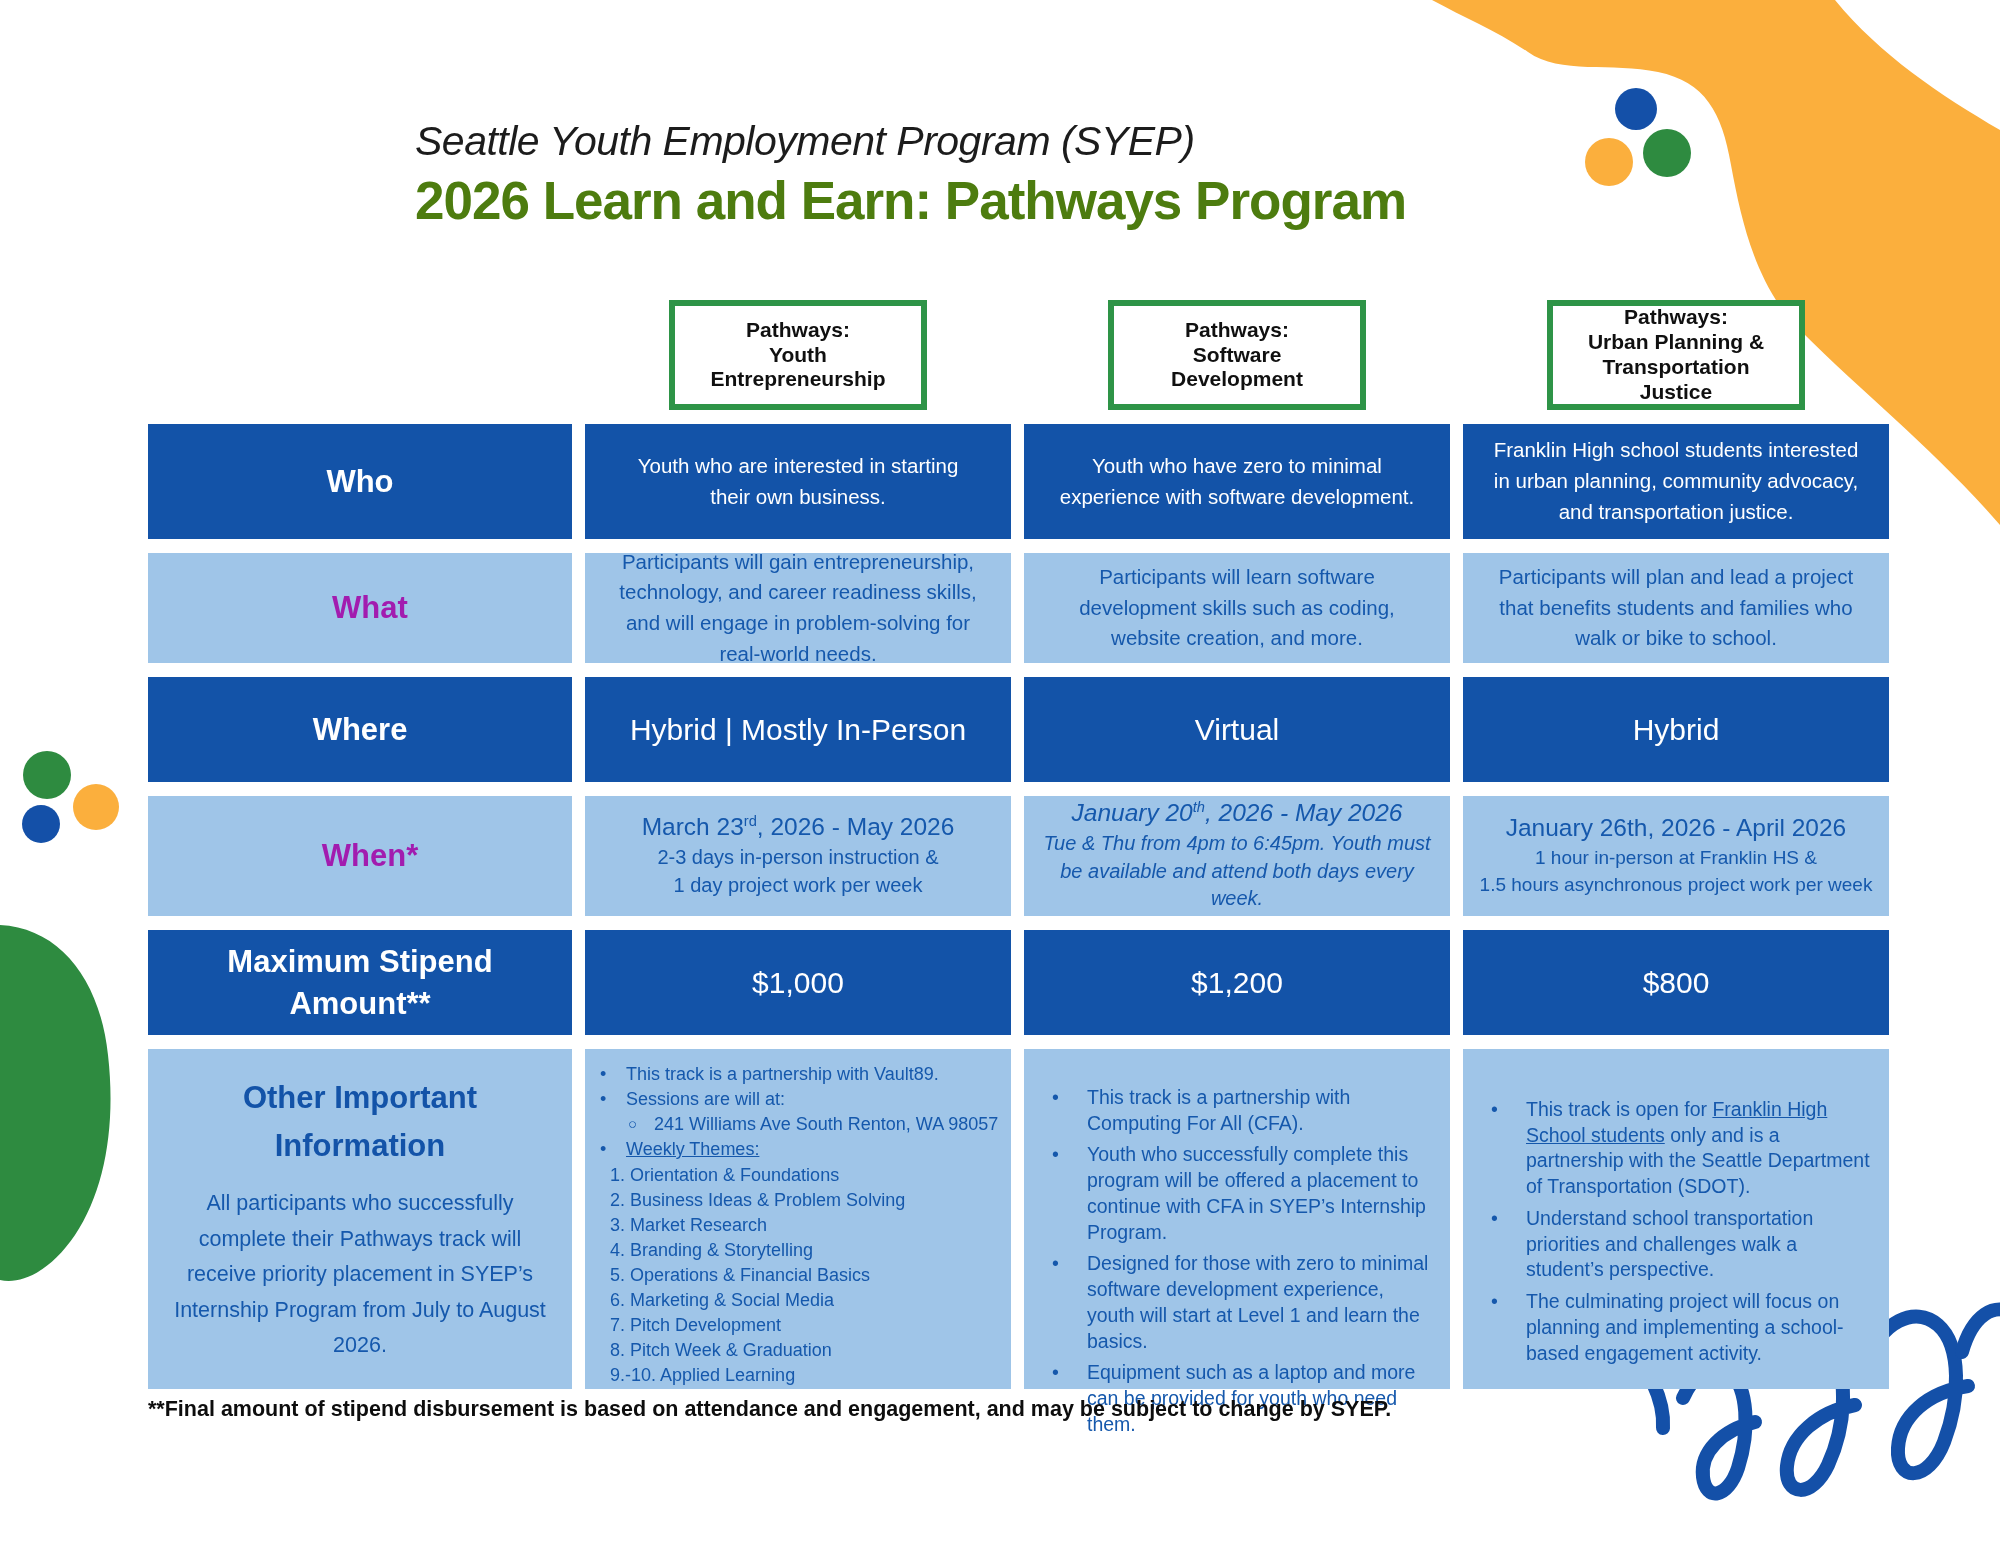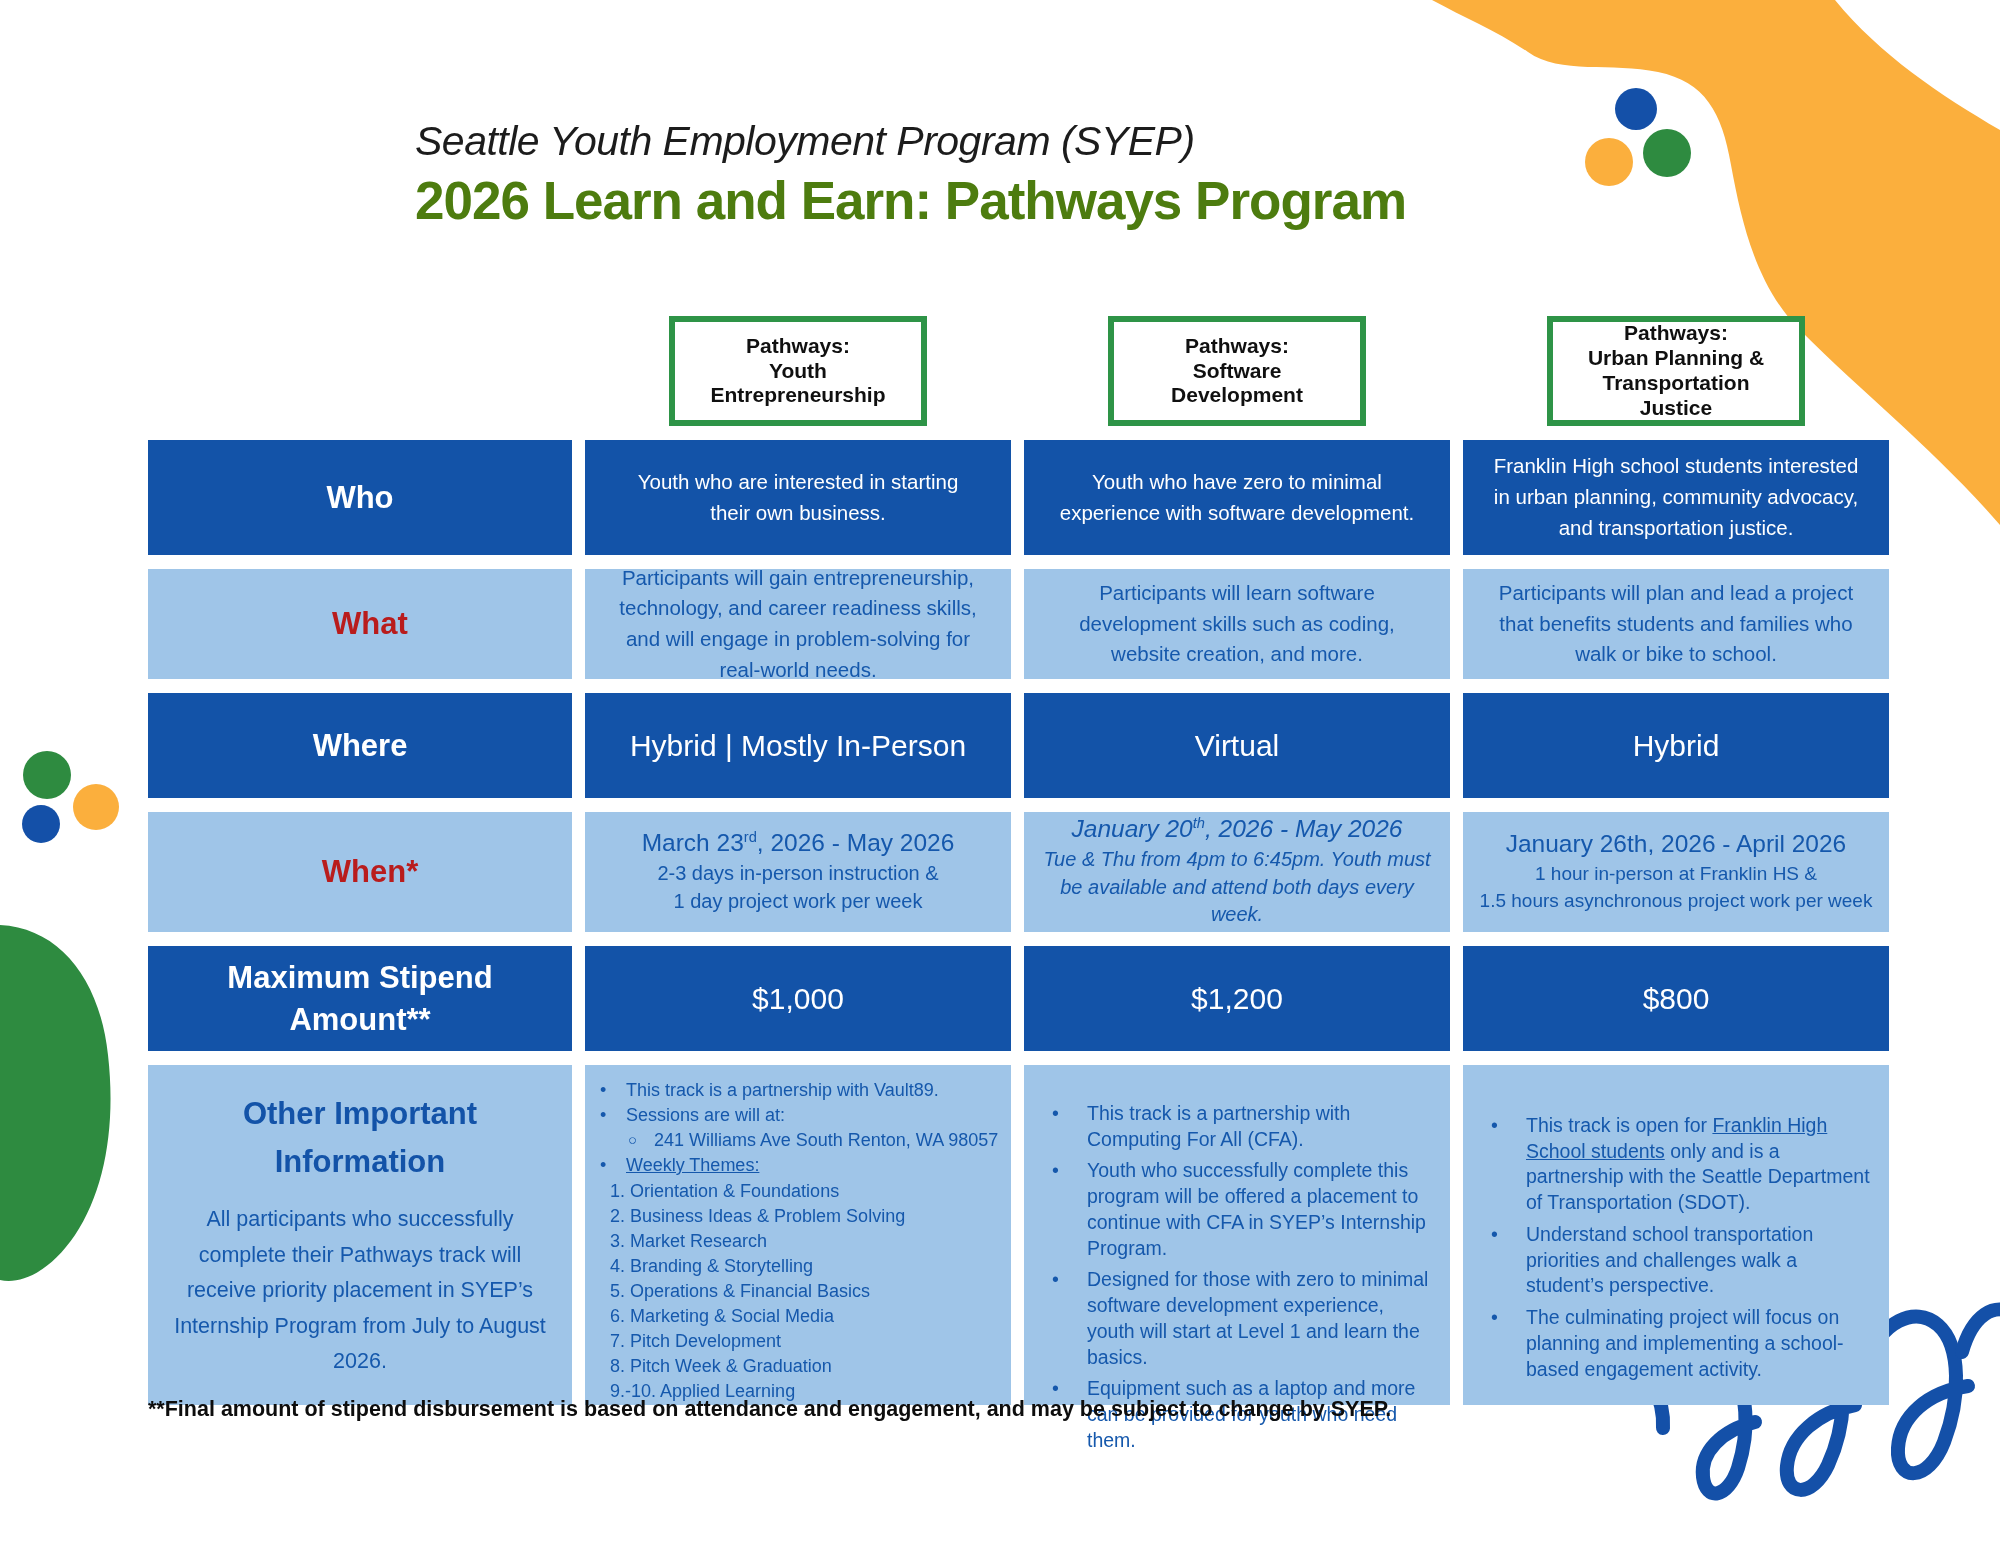--- a/index.html
+++ b/index.html
@@ -7,38 +7,38 @@
     position:relative; width:2000px; height:1521px; background:#ffffff;
     overflow:hidden; font-family:"Liberation Sans", sans-serif;
   }
   .deco { position:absolute; left:0; top:0; width:2000px; height:1545px; z-index:0; }
 
   .titles { position:absolute; left:415px; top:118px; z-index:2; }
   .subtitle { font-style:italic; font-size:41px; color:#1c1c1c; letter-spacing:-0.5px; }
   .main-title { font-weight:bold; font-size:53px; color:#4d7c0f; margin-top:5px; letter-spacing:-1px; }
 
   .grid {
-    position:absolute; left:148px; top:316px; z-index:1;
+    position:absolute; left:148px; top:300px; z-index:1;
     display:grid;
     grid-template-columns:424px 426px 426px 426px;
     grid-template-rows:110px 115px 110px 105px 120px 105px 340px;
     gap:14px 13px;
   }
   .hwrap { display:flex; justify-content:center; align-items:stretch; }
   .hbox {
     width:246px; border:6px solid #2E9447; background:#ffffff;
     display:flex; align-items:center; justify-content:center;
     text-align:center; font-weight:bold; font-size:21px; line-height:1.18;
     color:#101010; white-space:pre-line;
   }
   .cell { display:flex; align-items:center; justify-content:center; text-align:center; flex-direction:column; }
   .dark { background:#1353A8; color:#ffffff; }
   .light { background:#9FC5E8; color:#1558AC; }
   .label { font-weight:bold; font-size:31px; }
-  .light.label { color:#b91c1c;padding-left:20px; }
+  .light.label { color:#a21caf;padding-left:20px; }
   .preline { white-space:pre-line; }
   .body { font-size:20.5px; line-height:1.5; padding:8px 30px; }
   .where-val { font-size:30px; font-weight:400; }
   .stipend-val { font-size:30px; font-weight:400; }
   .stipend-label { font-weight:bold; font-size:31px; line-height:1.35; }
 
   .when-cell { padding:6px 14px; }
   .when-date { font-size:24.5px; margin-bottom:3px; }
   .when-detail { font-size:20px; line-height:1.38; }
   .when-detail-sm { font-size:19px; line-height:1.38; }

